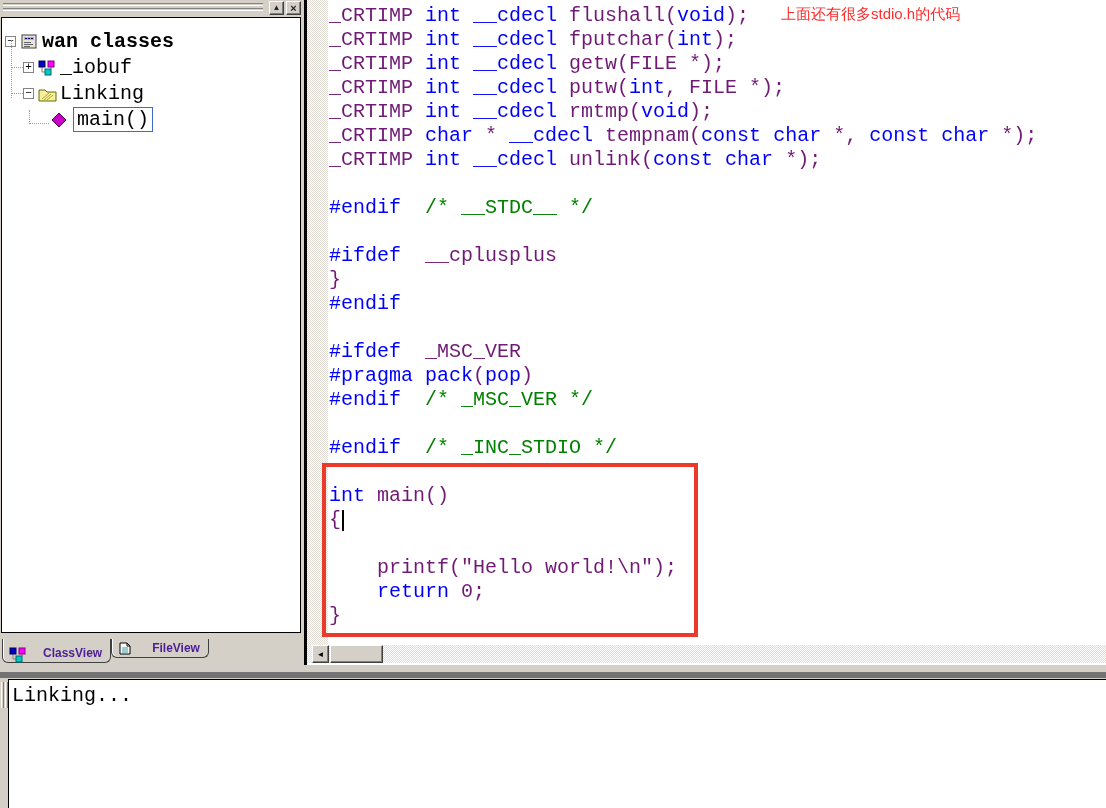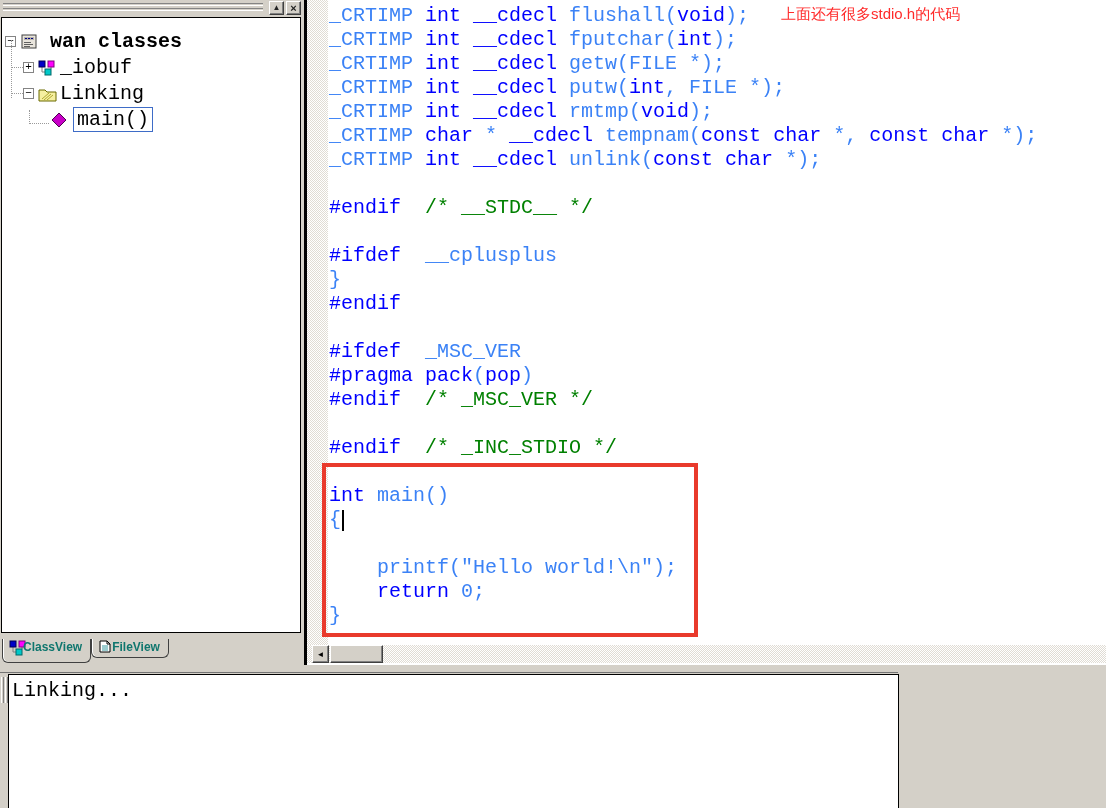--- a/index.html
+++ b/index.html
@@ -53,70 +53,70 @@
   .tree-row.lvl1{padding-left:21px;}
   .tree-row.lvl2{padding-left:49px;}
   .expand-box{
     width:11px;height:11px;border:1px solid #848484;background:#fff;
     display:flex;align-items:center;justify-content:center;
     font-size:11px;line-height:9px;color:#000;margin-right:4px;flex:0 0 11px;
     font-family:"Liberation Mono",monospace;
   }
   .tree-icon{width:19px;height:16px;margin-right:3px;flex:0 0 19px;display:inline-block;}
   .tree-label{white-space:pre;}
-  .tree-label.bold{font-weight:bold;margin-left:8px;}
+  .tree-label.bold{font-weight:bold;}
   .tree-label.selected{border:1px solid var(--sel);padding:0 3px;}
   .connector{position:absolute;border-color:#9a9a9a;}
   .conn-v{border-left:1px dotted #9a9a9a;width:0;}
   .conn-h{border-top:1px dotted #9a9a9a;height:0;}
 
   
   #tabs{position:absolute;left:2px;top:639px;display:flex;align-items:flex-start;}
   .tab{
-    display:flex;align-items:flex-start;gap:0;
+    display:flex;align-items:flex-end;gap:20px;
     padding:1px 8px 2px 6px;background:var(--face);
     border:1px solid #404040;border-top:none;border-radius:0 0 6px 6px;
-    font-weight:bold;font-size:12px;color:#0f766e;height:19px;cursor:pointer;
+    font-weight:bold;font-size:12px;color:#4c1d95;height:19px;cursor:pointer;
     box-shadow:inset 1px 0 0 #fff;
   }
   .tab.active{height:24px;z-index:2;}
   .tab .tab-icon{width:14px;height:13px;display:inline-block;}
 
   
   #editor{
     position:absolute;left:304px;top:0;width:802px;height:665px;
     background:#fff;border-left:3px solid #000;
   }
   #margin-strip{position:absolute;left:0;top:0;width:21px;height:645px;}
   #code{
     position:absolute;left:0;top:0;right:0;height:645px;
     padding:4px 0 0 22px;font-size:20px;line-height:24px;white-space:pre;overflow:hidden;
   }
   .code-line{height:24px;}
   .s-k{color:var(--kw);}
   .s-c{color:var(--com);}
-  .s-p{color:#3b82f6;}
+  .s-p{color:#701a75;}
   .caret{display:inline-block;width:2px;height:21px;background:#000;vertical-align:text-bottom;margin-left:1px;}
   #annotation{
     position:absolute;left:474px;top:5px;color:var(--ann);
     font-size:15px;font-family:"Liberation Sans",sans-serif;white-space:pre;
   }
   #highlight-box{
     position:absolute;left:15px;top:463px;width:376px;height:174px;
     border:4px solid var(--hl);pointer-events:none;
   }
   #hscroll{position:absolute;left:0;bottom:2px;right:0;height:18px;}
   .sb-btn{
     position:absolute;left:5px;top:0;width:17px;height:18px;
     display:flex;align-items:center;justify-content:center;font-size:8px;color:#000;cursor:pointer;
   }
   .sb-thumb{position:absolute;left:23px;top:0;width:53px;height:18px;cursor:pointer;}
 
   
-  #output{position:absolute;left:0;top:672px;width:898px;height:136px;background:var(--face);border-top:1px solid #737373;}
+  #output{position:absolute;left:0;top:672px;width:1106px;height:136px;background:var(--face);border-top:6px solid #737373;}
   .out-grip{position:absolute;top:4px;width:3px;height:26px;background:var(--face);
     border-left:1px solid #fff;border-right:1px solid #808080;}
   #out-grip1{left:1px;}
   #out-grip2{left:5px;}
   .out-content{
     position:absolute;left:8px;top:1px;right:-1px;bottom:-1px;
     background:#fff;border:1px solid #000;
     padding:4px 0 0 3px;font-size:20px;line-height:24px;white-space:pre;color:#000;overflow:hidden;
   }
   .out-line{height:24px;}

